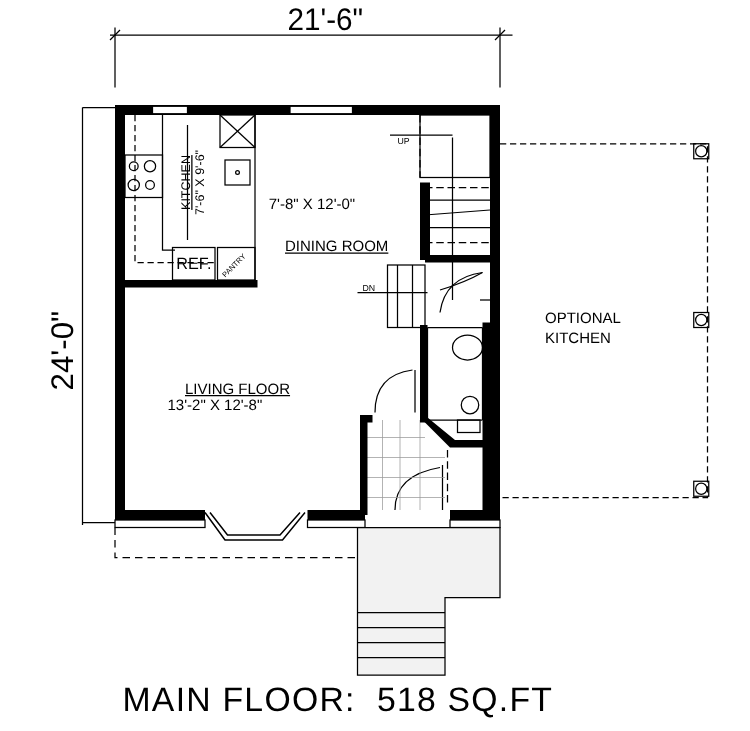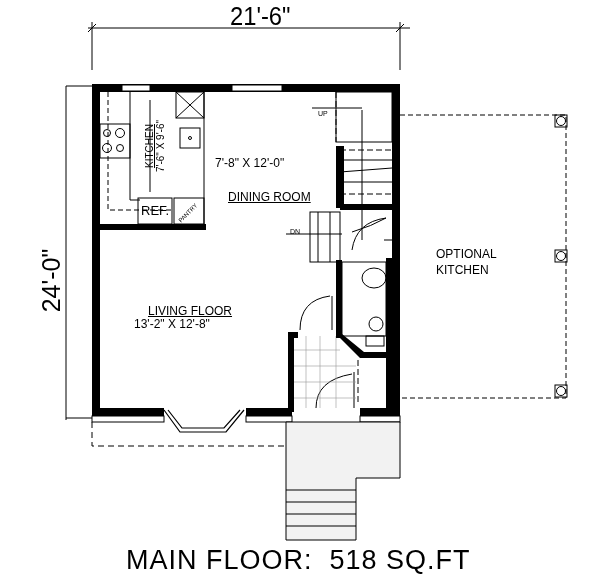--- a/index.html
+++ b/index.html
@@ -171,13 +171,13 @@
 <div class="lbl small" style="left:141px; top:204px; font-size:13px;">REF.</div>
 <div class="lbl small" style="left:176px; top:210px; transform:rotate(-45deg); font-size:6px;">PANTRY</div>
 <div class="lbl small" style="left:318px; top:110px;">UP</div>
 <div class="lbl small" style="left:290px; top:228px;">DN</div>
 
 <div class="lbl carport">
   <div>OPTIONAL</div>
   <div>KITCHEN</div>
 </div>
 
-<div class="lbl title" style="white-space:pre;margin-left:28px;">MAIN FLOOR:  518 SQ.FT</div>
+<div class="lbl title" style="white-space:pre;">MAIN FLOOR:  518 SQ.FT</div>
 
 </body></html>

